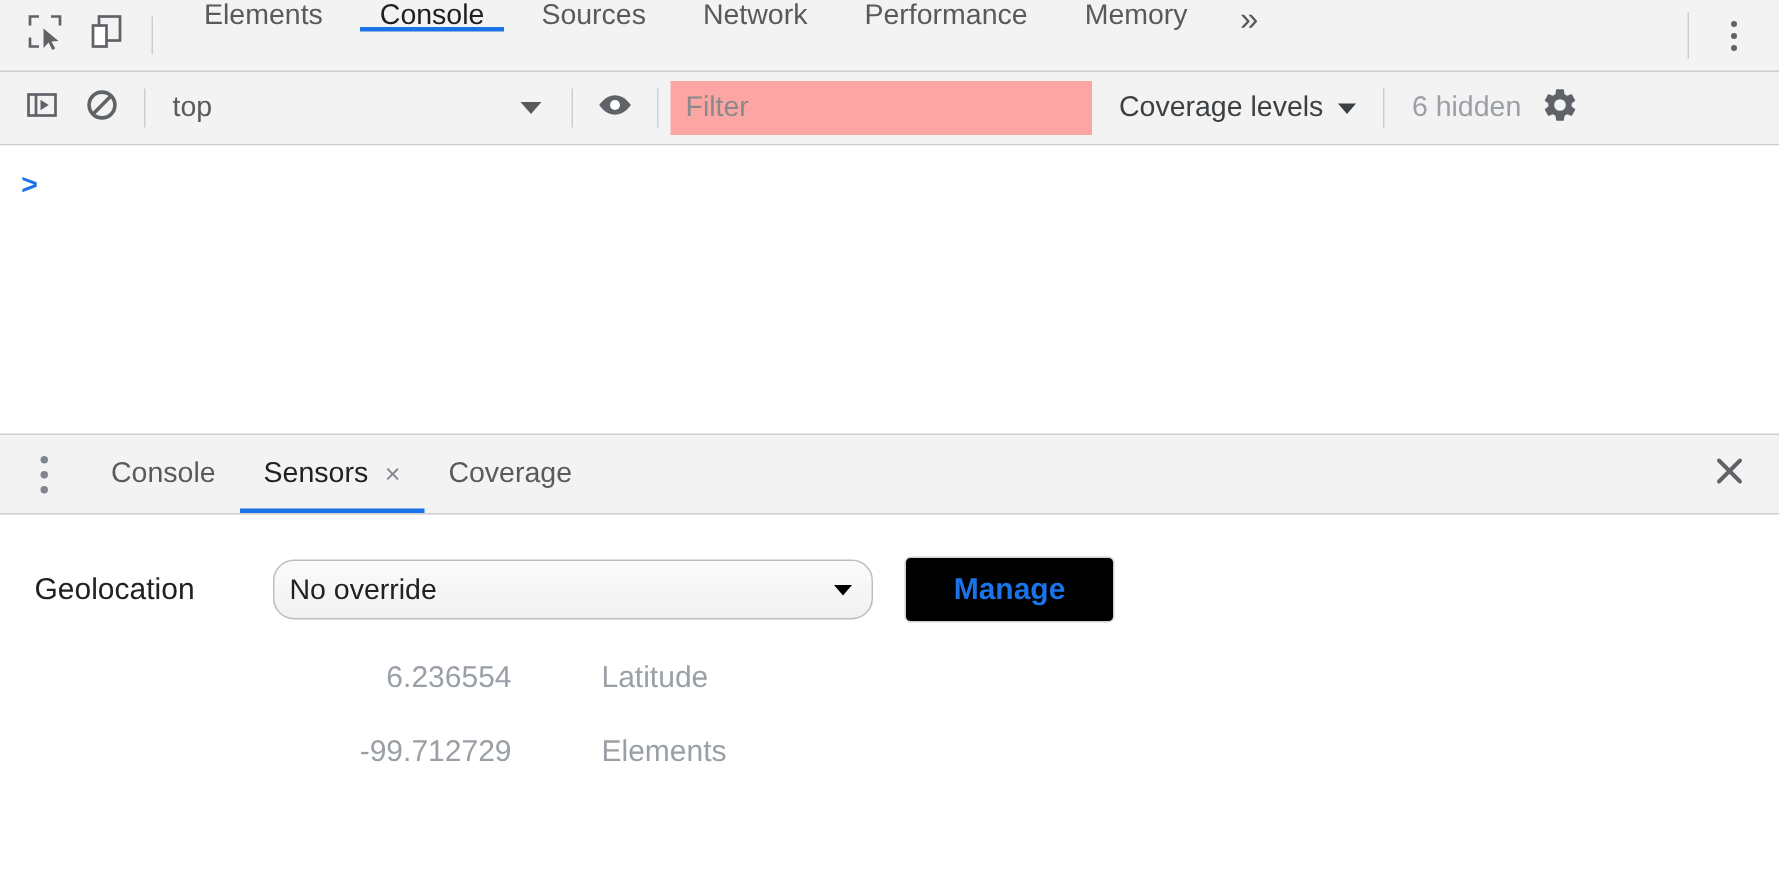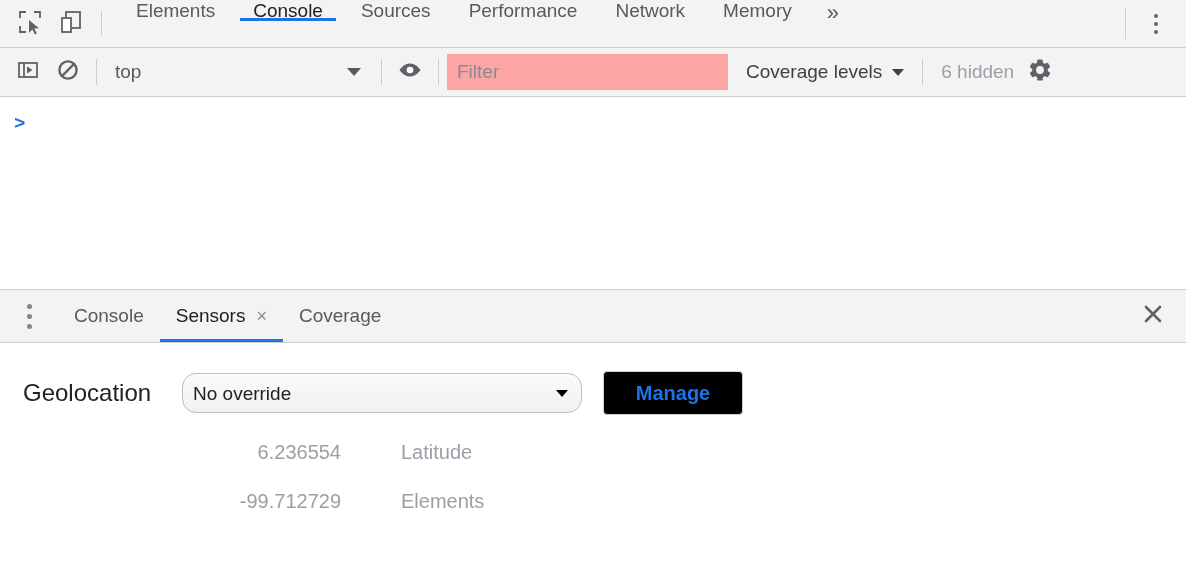--- a/index.html
+++ b/index.html
@@ -285,21 +285,21 @@
     padding: 0;
     position: relative;
   }
   .geo-row {
     display: flex;
     align-items: center;
     padding-left: 23px;
     margin-top: 28px;
   }
   .geo-label {
-    font-size: 24px;
+    font-size: 20px;
     color: #202124;
     width: 159px;
   }
   .geo-select {
     width: 400px;
     height: 40px;
     font-size: 19px;
     font-family: "Liberation Sans", sans-serif;
     color: #202124;
     background: linear-gradient(#fbfbfb, #f1f1f1);
@@ -384,24 +384,24 @@
     <div class="panel-tab">
       <span>Elements</span>
     </div>
     <div class="panel-tab active">
       <span>Console</span>
     </div>
     <div class="panel-tab">
       <span>Sources</span>
     </div>
     <div class="panel-tab">
+      <span>Network</span>
+    </div>
+    <div class="panel-tab">
       <span>Performance</span>
-    </div>
-    <div class="panel-tab">
-      <span>Network</span>
     </div>
     <div class="panel-tab">
       <span>Memory</span>
     </div>
     <div class="panel-tab more">
       <span>»</span>
     </div>
   </div>
 
   <div class="toolbar-right">

